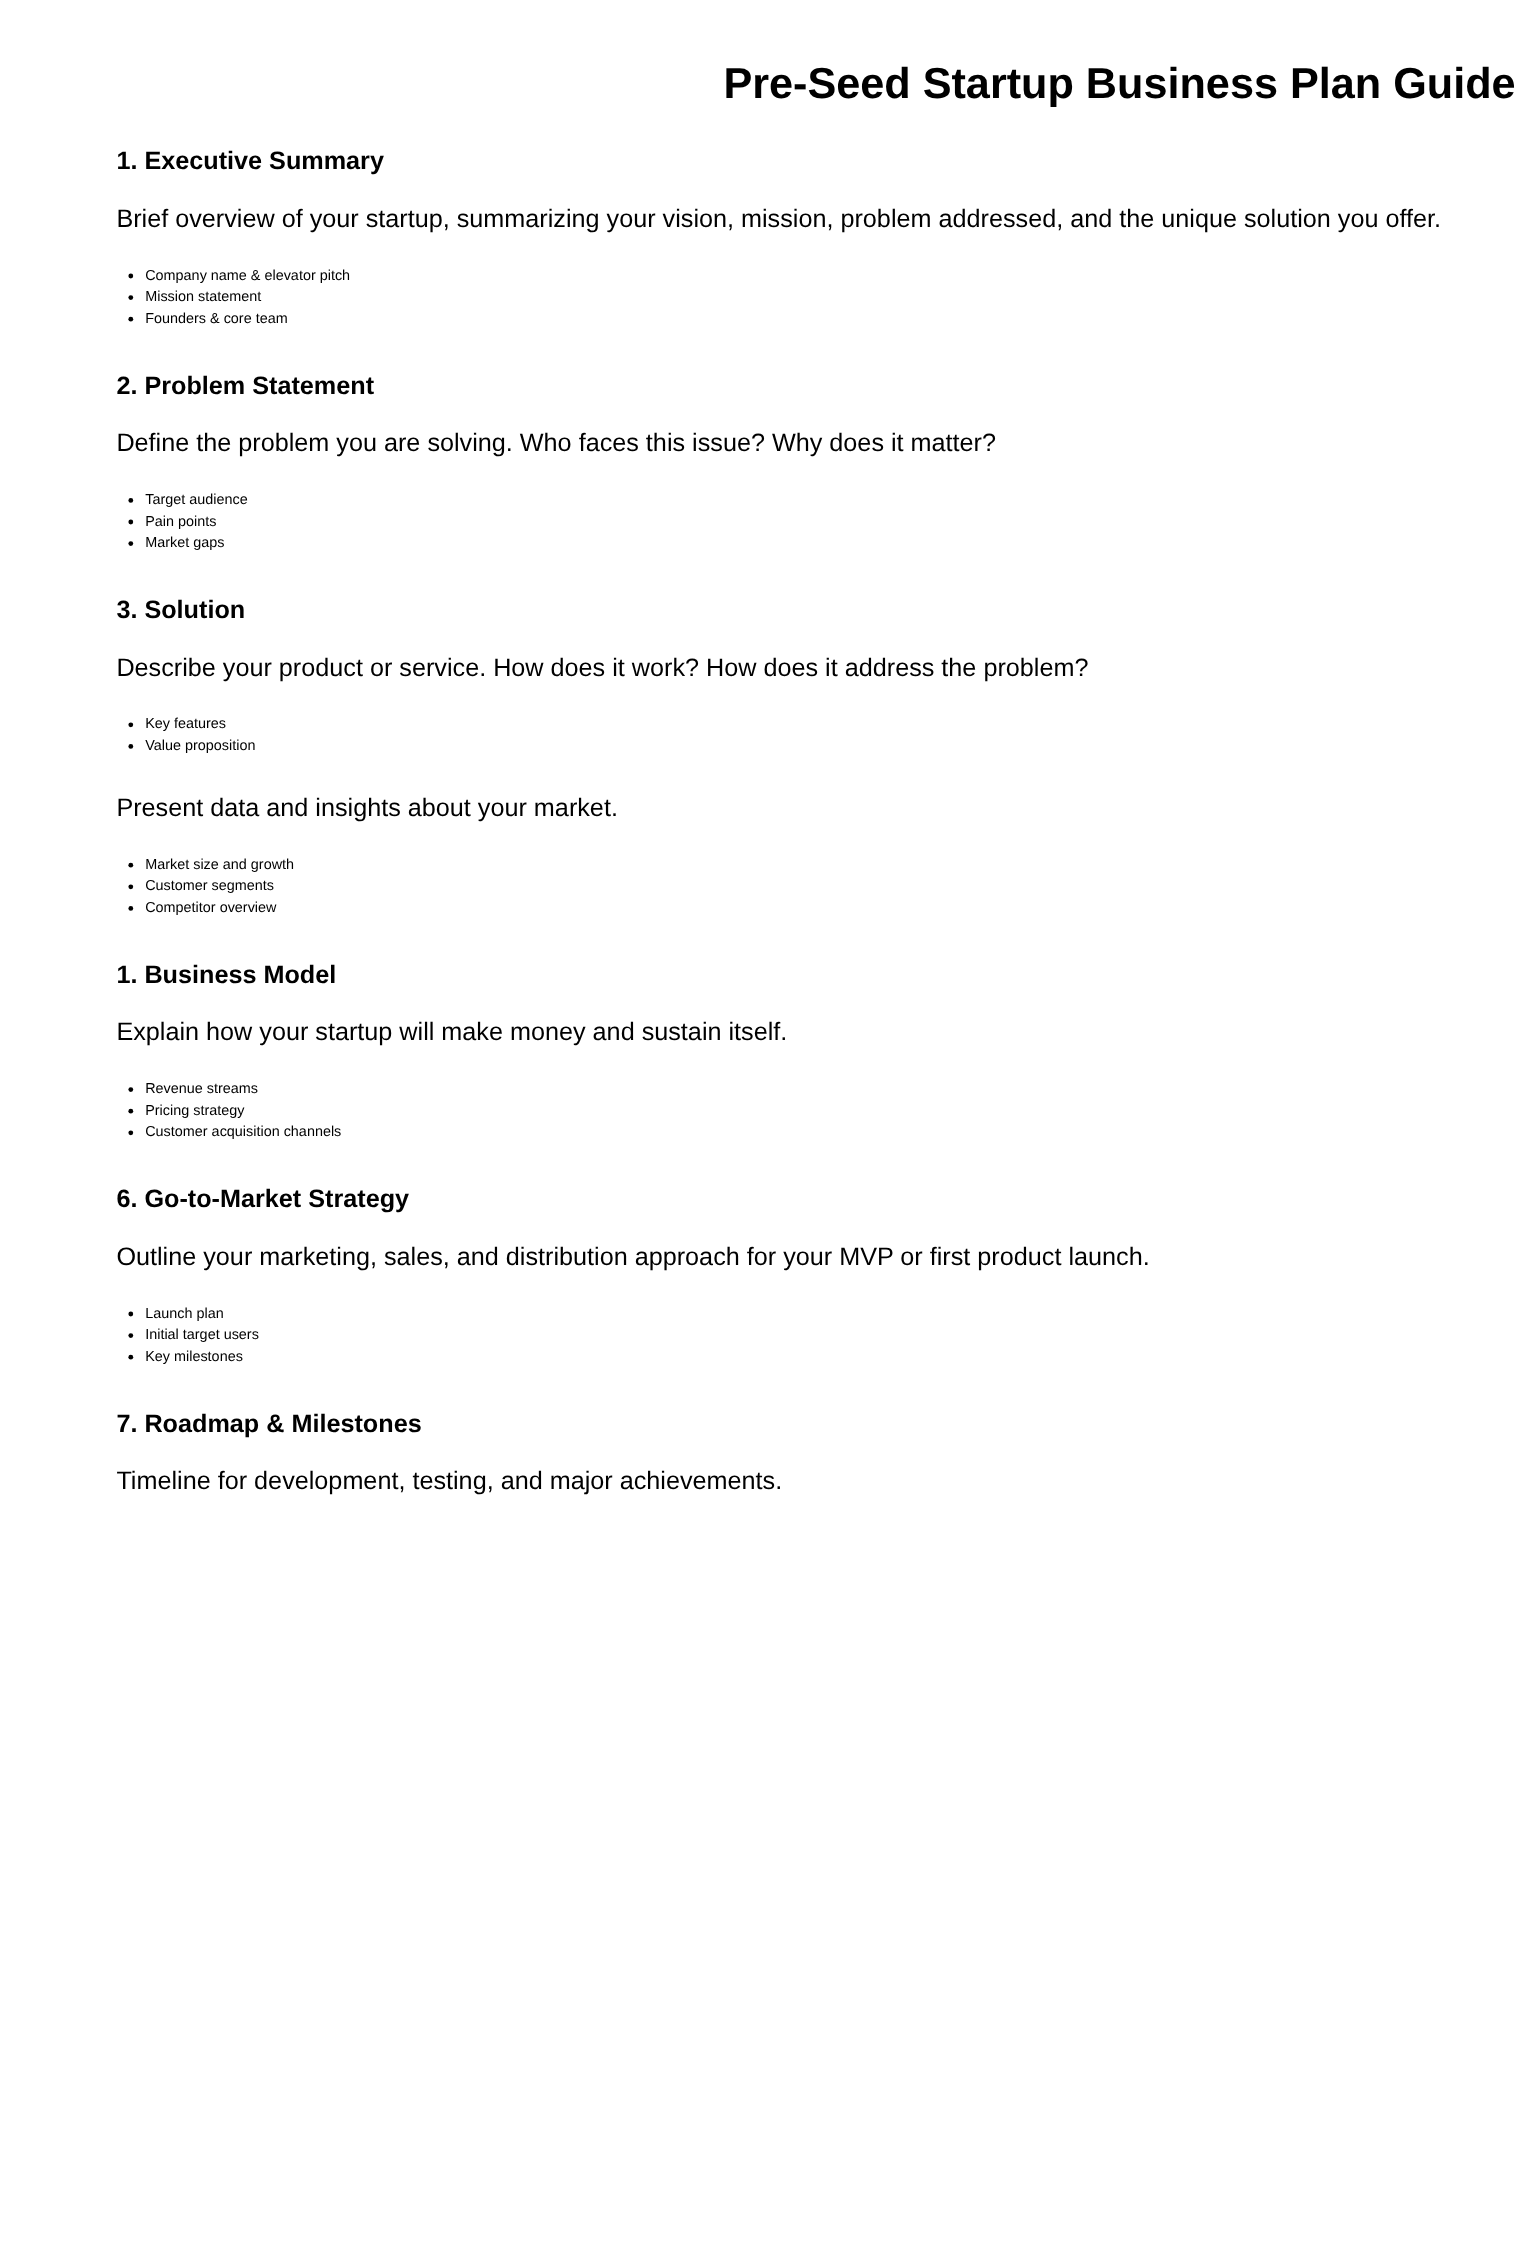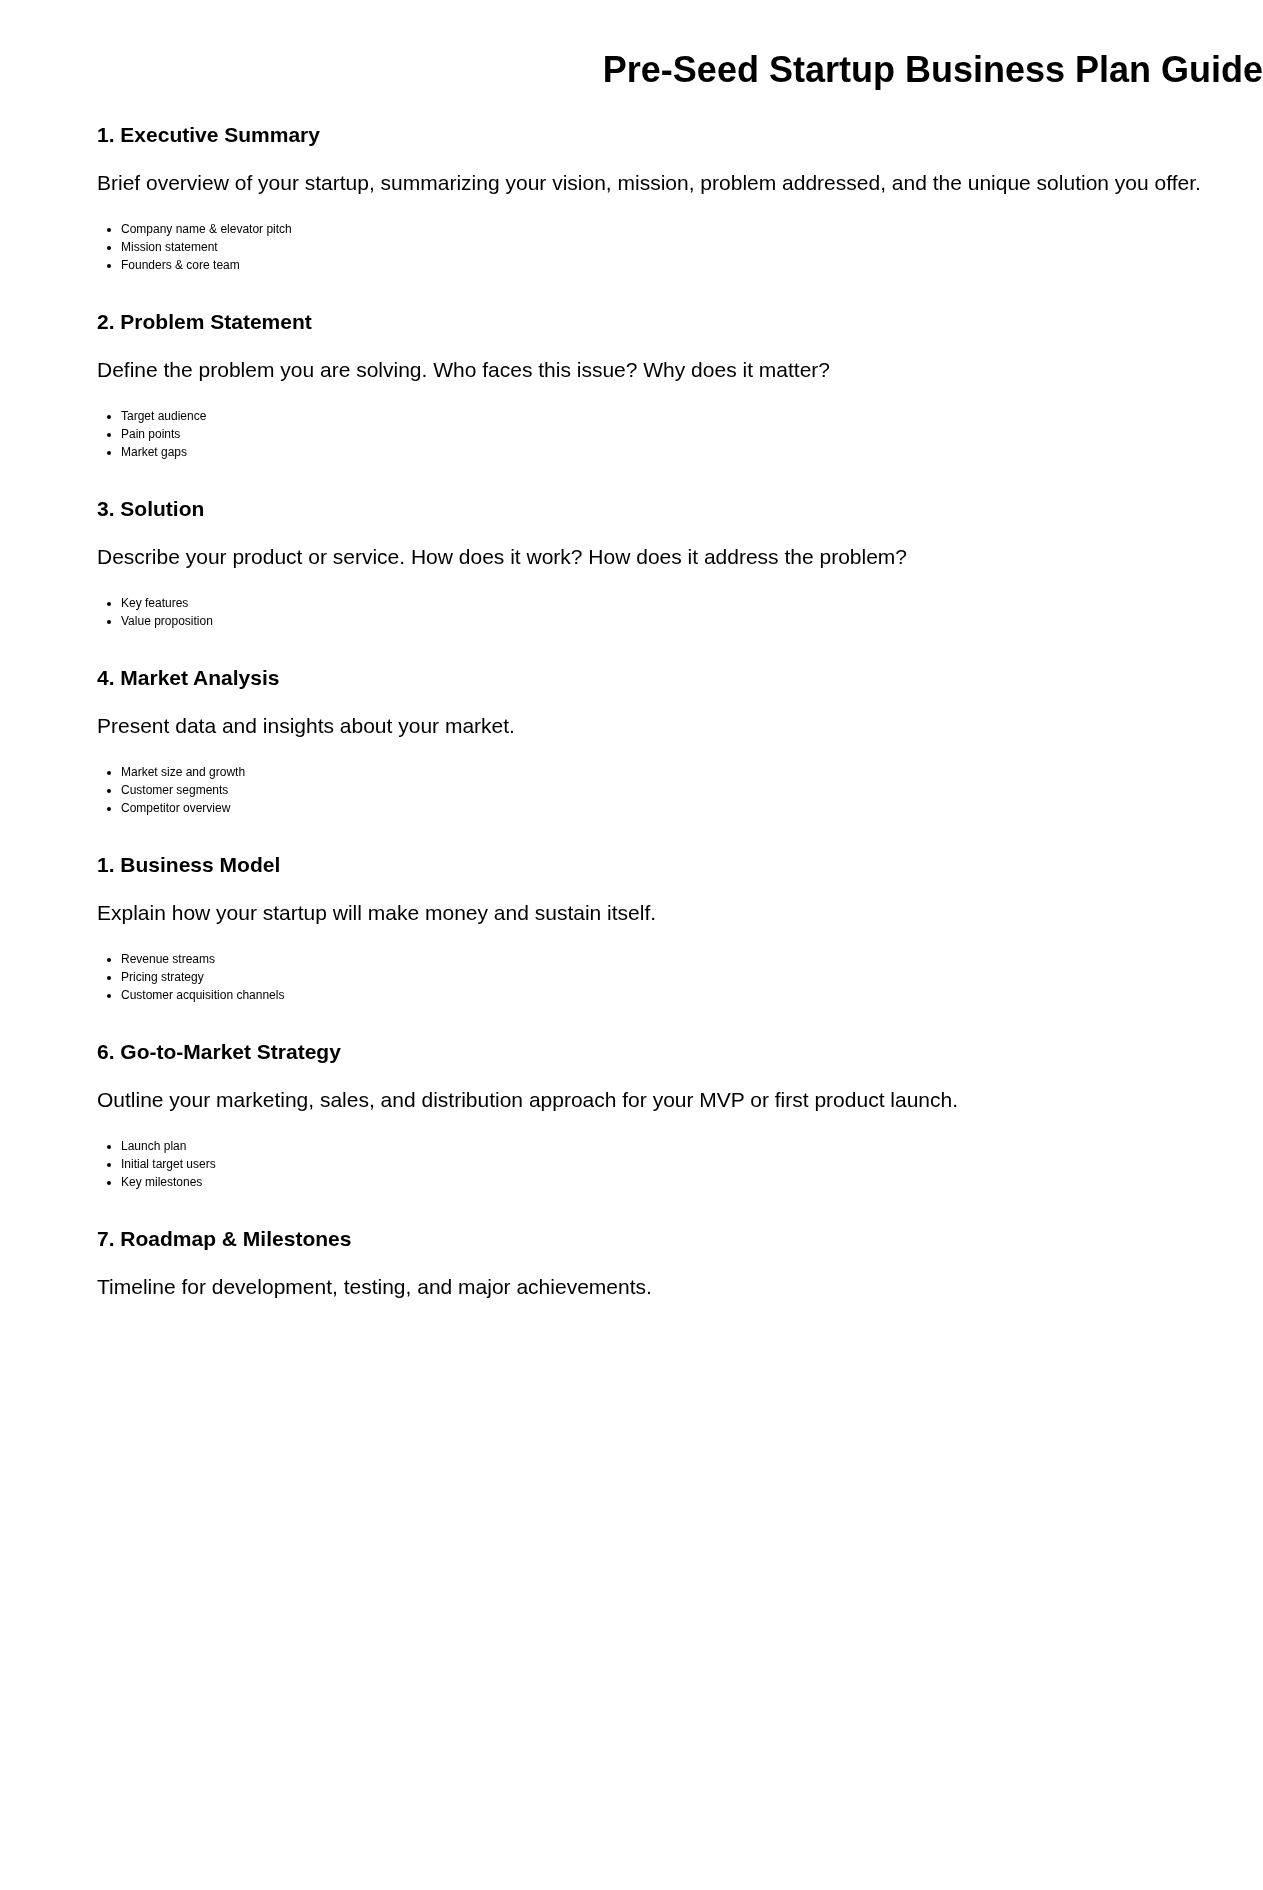--- a/index.html
+++ b/index.html
@@ -80,21 +80,20 @@
   <section class="section">
     <h2>3. Solution</h2>
     <p>Describe your product or service. How does it work? How does it address the problem?</p>
     <ul>
       <li>Key features</li>
       <li>Value proposition</li>
     </ul>
   </section>
 
   <section class="section">
-    <h2>4. Market Analysis</h2>
     <p>Present data and insights about your market.</p>
     <ul>
       <li>Market size and growth</li>
       <li>Customer segments</li>
       <li>Competitor overview</li>
     </ul>
   </section>
 
   <section class="section">
     <h2>1. Business Model</h2>

